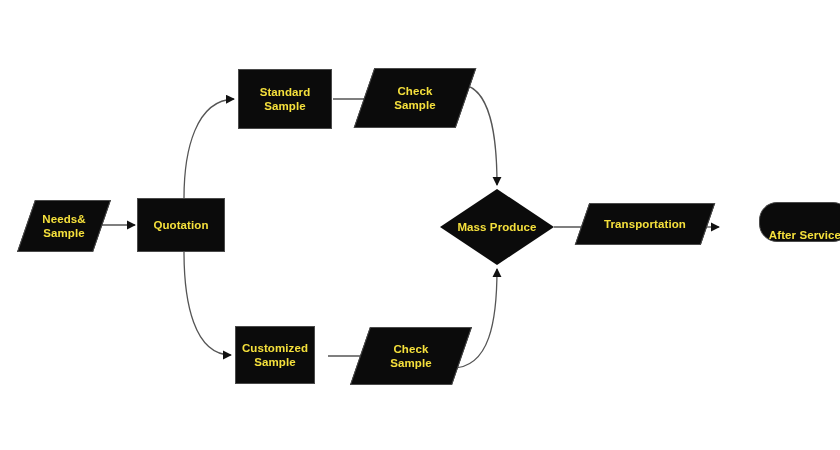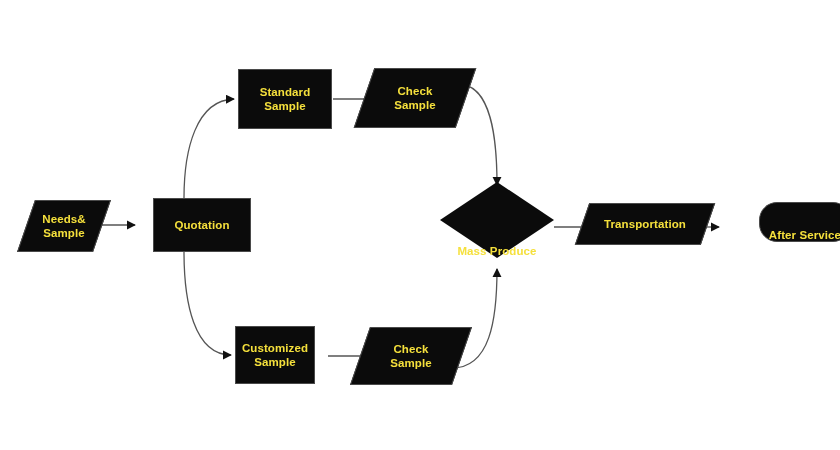--- a/index.html
+++ b/index.html
@@ -96,21 +96,21 @@
 
     <line x1="700" y1="227" x2="719" y2="227" stroke="#555555" stroke-width="1.3" marker-end="url(#arrow)"></line>
   </svg>
 
   <div class="node" style="left:26px; top:200px; width:76px; height:52px;">
     <div class="shape para"></div>
     <div class="label">Needs&amp;
 Sample</div>
   </div>
 
-  <div class="node" style="left:153px; top:198px; width:98px; height:54px;">
+  <div class="node" style="left:137px; top:198px; width:88px; height:54px;">
     <div class="shape rect"></div>
     <div class="label">Quotation</div>
   </div>
 
   <div class="node" style="left:238px; top:69px; width:94px; height:60px;">
     <div class="shape rect"></div>
     <div class="label">Standard
 Sample</div>
   </div>
 
@@ -125,21 +125,21 @@
     <div class="label">Customized
 Sample</div>
   </div>
 
   <div class="node" style="left:360px; top:327px; width:102px; height:58px;">
     <div class="shape para"></div>
     <div class="label">Check
 Sample</div>
   </div>
 
-  <div class="node" style="left:440px; top:182px; width:114px; height:76px;align-items:flex-end;">
+  <div class="node" style="left:440px; top:189px; width:114px; height:76px;">
     <div class="shape diamond">
       <svg width="114" height="76" viewBox="0 0 114 76">
         <polygon points="57,0 114,38 57,76 0,38" fill="#0b0b0b"></polygon>
       </svg>
     </div>
     <div class="label">Mass Produce</div>
   </div>
 
   <div class="node" style="left:582px; top:203px; width:126px; height:42px;">
     <div class="shape para"></div>

